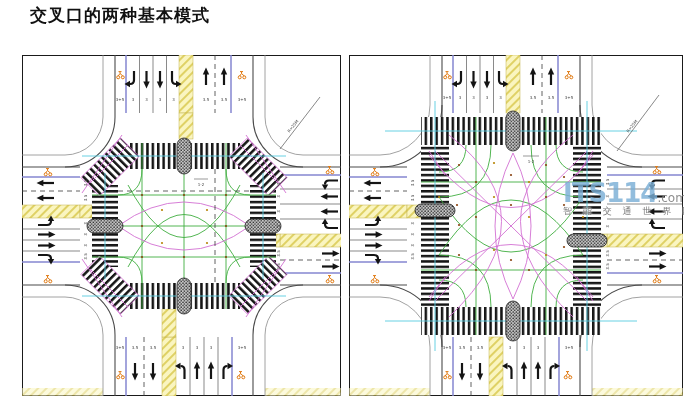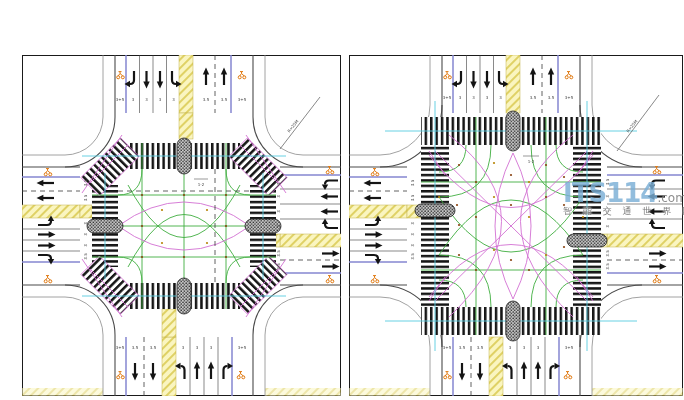--- a/index.html
+++ b/index.html
@@ -22,20 +22,21 @@
   #watermark{position:absolute;left:563px;top:180px;line-height:1;white-space:nowrap;}
   #wm1{font-size:26px;font-weight:700;color:rgba(122,175,214,0.82);letter-spacing:-1px;}
   #wm2{font-size:12px;font-weight:400;color:rgba(130,130,130,0.9);}
   #wm3{font-size:9px;color:rgba(95,95,95,0.85);letter-spacing:4px;margin-top:1px;
        text-shadow:0 0 2px #fff,0 0 2px #fff;}
 </style>
 </head>
 <body>
 
 <div id="stage">
+  <div id="title">交叉口的两种基本模式</div>
 
   <svg width="684" height="400" viewBox="0 0 684 400">
     <defs>
       <pattern id="hatchY" width="6" height="6" patternUnits="userSpaceOnUse" patternTransform="rotate(45)">
         <rect width="6" height="6" fill="#faf5c0"></rect>
         <line x1="1" y1="0" x2="1" y2="6" stroke="#d9c84e" stroke-width="1.6"></line>
       </pattern>
       <pattern id="zebraV" width="5.4" height="2" patternUnits="userSpaceOnUse">
         <rect width="5.4" height="2" fill="#ffffff"></rect>
         <rect width="2.5" height="2" fill="#151515"></rect>

